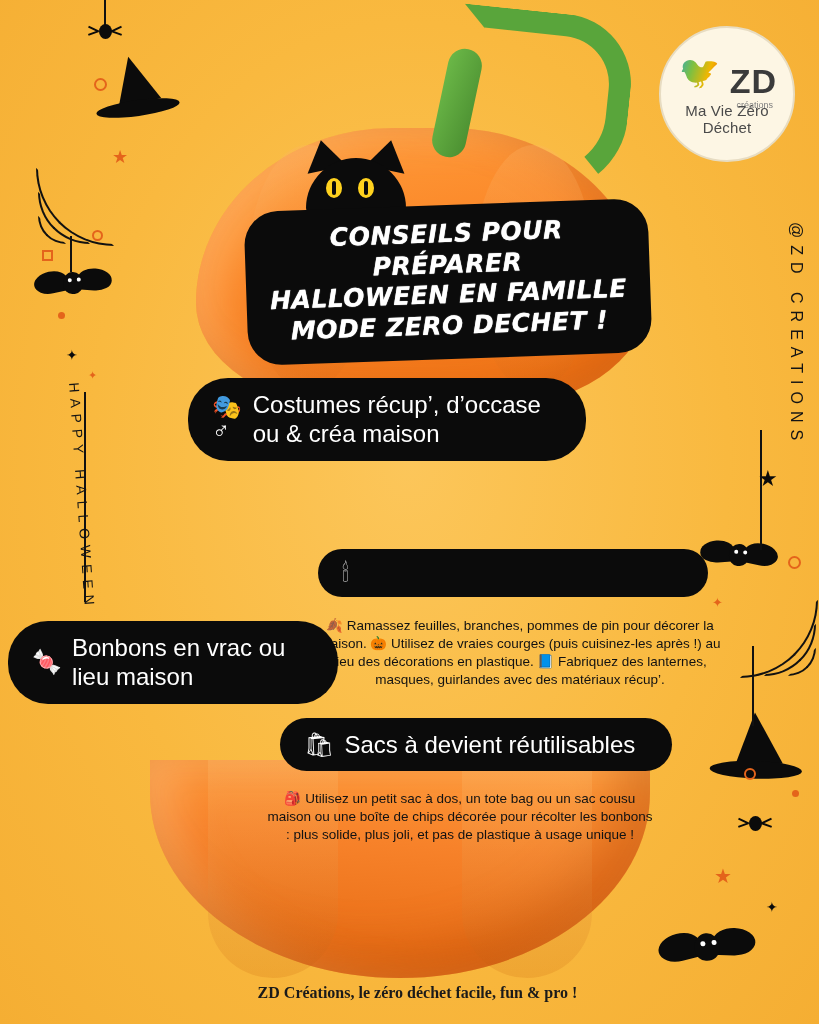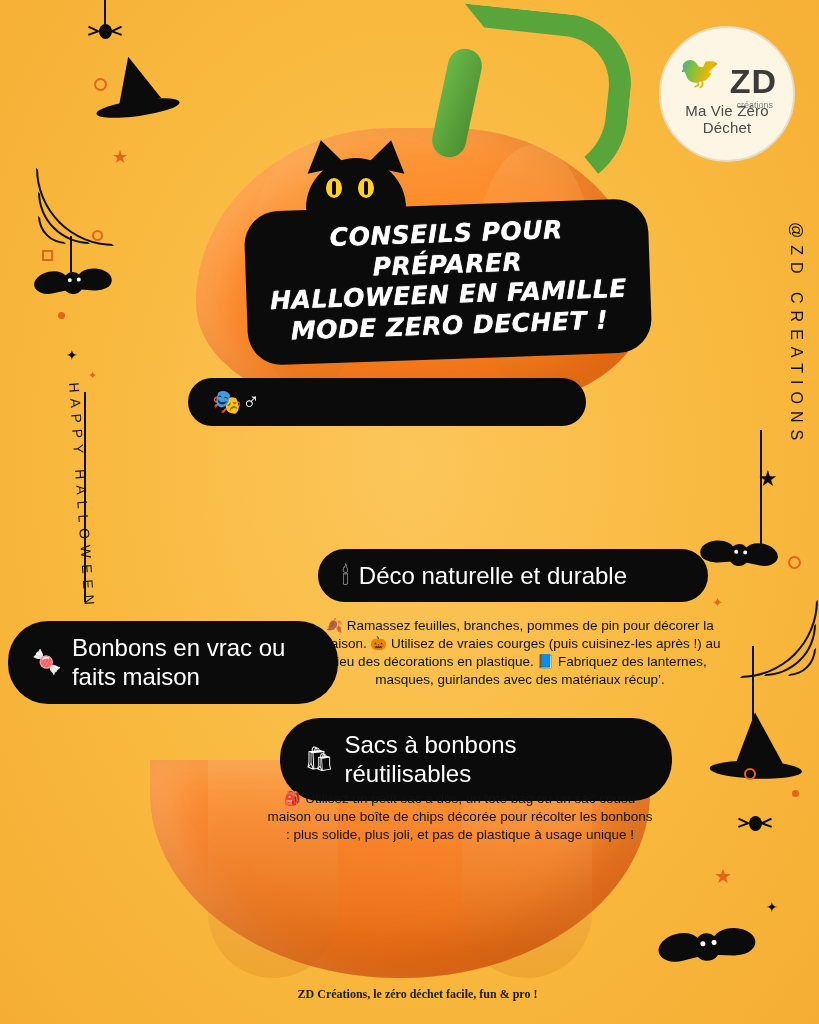--- a/index.html
+++ b/index.html
@@ -230,21 +230,21 @@
   .body-deco     { left: 318px; top: 617px; width: 404px; }
   .body-sacs     { left: 264px; top: 790px; width: 392px; }
 
   .footer {
     position: absolute;
     left: 0; right: 0;
     bottom: 22px;
     text-align: center;
     font-family: "Liberation Serif", serif;
     font-weight: bold;
-    font-size: 12px;
+    font-size: 16px;
     color: #1a1a1a;
     padding-left: 16px;
   }
 
   
   .handle {
     position: absolute;
     right: 14px;
     top: 222px;
     writing-mode: vertical-rl;
@@ -368,38 +368,38 @@
   </div>
 
   <div class="title-pill">
     <div>CONSEILS POUR PRÉPARER</div>
     <div>HALLOWEEN EN FAMILLE</div>
     <div>MODE ZERO DECHET !</div>
   </div>
 
   <div class="pill pill-costumes">
     <span class="emoji">🎭♂</span>
+    <span class="ptext">Costumes récup’, d’occase ou &amp; créa maison</span>
   </div>
 
   <div class="pill pill-deco">
     <span class="emoji">🕯</span>
-    <span class="ptext">Déco naturelle et durable</span>
   </div>
   <div class="body-text body-deco">🍂 Ramassez feuilles, branches, pommes de pin pour décorer la maison.
 🎃 Utilisez de vraies courges (puis cuisinez-les après !) au lieu des décorations en plastique.
 📘 Fabriquez des lanternes, masques, guirlandes avec des matériaux récup’.</div>
 
   <div class="pill pill-bonbons">
     <span class="emoji">🍬</span>
-    <span class="ptext">Bonbons en vrac ou faits maison</span>
+    <span class="ptext">Bonbons en vrac ou lieu maison</span>
   </div>
 
   <div class="pill pill-sacs">
     <span class="emoji">🛍</span>
-    <span class="ptext">Sacs à bonbons réutilisables</span>
+    <span class="ptext">Sacs à devient réutilisables</span>
   </div>
   <div class="body-text body-sacs">🎒 Utilisez un petit sac à dos, un tote bag ou un sac cousu maison ou une boîte de chips décorée pour récolter les bonbons : plus solide, plus joli, et pas de plastique à usage unique !</div>
 
   <div class="handle">@ZD CREATIONS</div>
   <div class="happy">HAPPY HALLOWEEN</div>
 
   <div class="footer">ZD Créations, le zéro déchet facile, fun &amp; pro !</div>
 
   <div class="thread" style="left:104px; top:0; height:26px;"></div>
   <div class="spider" style="left:92px; top:20px;">

